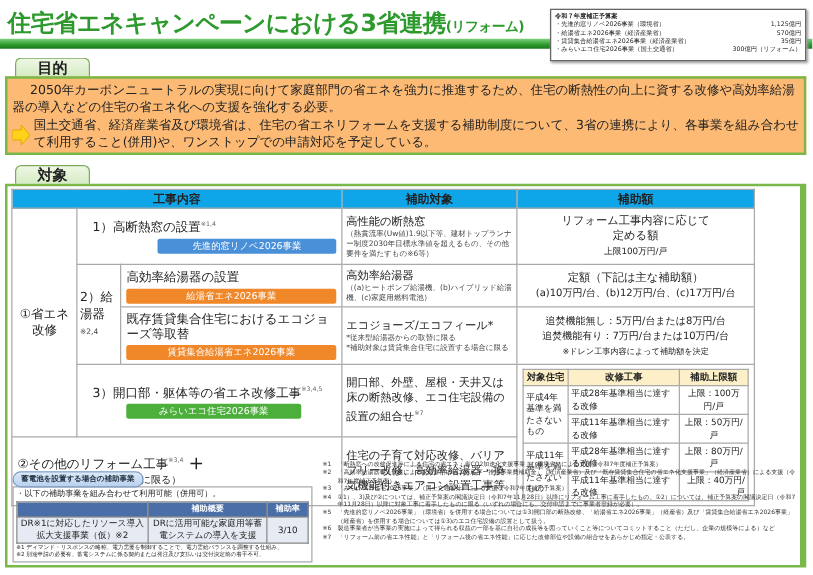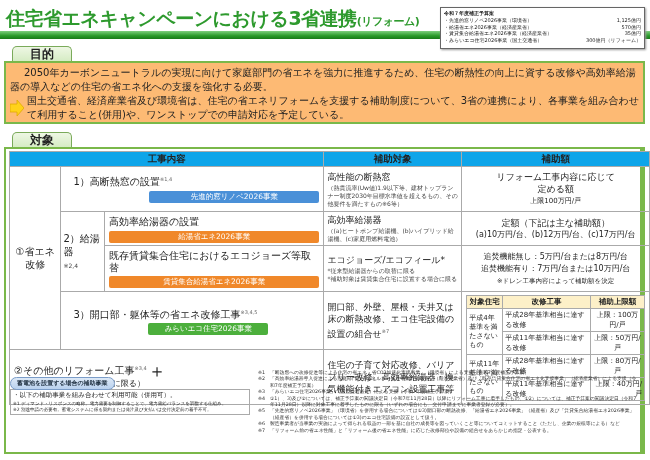--- a/index.html
+++ b/index.html
@@ -94,21 +94,21 @@
     <tbody>
         <tr>
       <th colspan="3">工事内容</th>
       <th>補助対象</th>
       <th>補助額</th>
     </tr>
     <tr style="height:45px">
       <td rowspan="4" style="text-align:center;font-size:10px;line-height:13px;padding:0 3px">①省エネ改修</td>
       <td colspan="2" style="padding:2px 4px">
         <div style="font-size:10px;padding-left:8px"><span>1）高断熱窓の設置</span><span class="sup">※1,4</span></div>
-        <span class="badge b-blue" style="margin-left:84px;width:170px">先進的窓リノベ2026事業</span>
+        <span class="badge b-blue" style="margin-left:60px;width:143px">先進的窓リノベ2026事業</span>
       </td>
       <td style="padding:1px 3px">
         <div style="font-size:9px">高性能の断熱窓</div>
         <div class="sub">（熱貫流率(Uw値)1.9以下等、建材トップランナー制度2030年目標水準値を超えるもの、その他要件を満たすもの※6等）</div>
       </td>
       <td class="amt">
         <div>リフォーム工事内容に応じて</div>
         <div>定める額</div>
         <div style="font-size:7px">上限100万円/戸</div>
       </td>
@@ -142,21 +142,21 @@
       </td>
       <td class="amt" style="font-size:8px">
         <div>追焚機能無し：5万円/台または8万円/台</div>
         <div>追焚機能有り：7万円/台または10万円/台</div>
         <div style="font-size:6.5px">※ドレン工事内容によって補助額を決定</div>
       </td>
     </tr>
     <tr style="height:38px">
       <td colspan="2" style="padding:2px 4px">
         <div style="font-size:10px;line-height:12px;padding-left:8px"><span>3）開口部・躯体等の省エネ改修工事</span><span class="sup">※3,4,5</span></div>
-        <span class="badge b-green" style="margin-left:83px;width:120px">みらいエコ住宅2026事業</span>
+        <span class="badge b-green" style="margin-left:35px;width:140px">みらいエコ住宅2026事業</span>
       </td>
       <td style="padding:1px 3px;font-size:9px;line-height:12px">
         <span>開口部、外壁、屋根・天井又は床の断熱改修、エコ住宅設備の設置の組合せ</span><span class="sup">※7</span>
       </td>
       <td rowspan="2" style="padding:3px 4px;vertical-align:top">
         <table class="inner">
           <tbody>
                 <tr>
             <th>対象住宅</th>
             <th>改修工事</th>
@@ -193,20 +193,34 @@
     </tr>
   </tbody>
     </table>
 
   <div class="plus">＋</div>
 
   <div class="battery">
     <span class="bat-label">蓄電池を設置する場合の補助事業</span>
     <div class="bat-box">
       <div>・以下の補助事業を組み合わせて利用可能（併用可）。</div>
+      <table class="bat">
+        <tbody>
+            <tr>
+          <th style="width:45%"></th>
+          <th>補助概要</th>
+          <th style="width:14%">補助率</th>
+        </tr>
+        <tr>
+          <td>DR※1に対応したリソース導入拡大支援事業（仮）※2</td>
+          <td>DRに活用可能な家庭用等蓄電システムの導入を支援</td>
+          <td>3/10</td>
+        </tr>
+      </tbody>
+        </table>
       <div style="font-size:4.5px;line-height:6px;margin-top:1px">※1 ディマンド・リスポンスの略称。電力需要を制御することで、電力需給バランスを調整する仕組み。</div>
       <div style="font-size:4.5px;line-height:6px">※2 別途申請の必要有。蓄電システムに係る契約または発注及び支払いは交付決定前の着手不可。</div>
     </div>
   </div>
 
   <div class="notes">
     <div>
         <span class="k">※1</span>
         <span>「断熱窓への改修促進等による住宅の省エネ・省CO2加速化支援事業」（環境省）による支援（令和7年度補正予算案）</span>
       </div>

